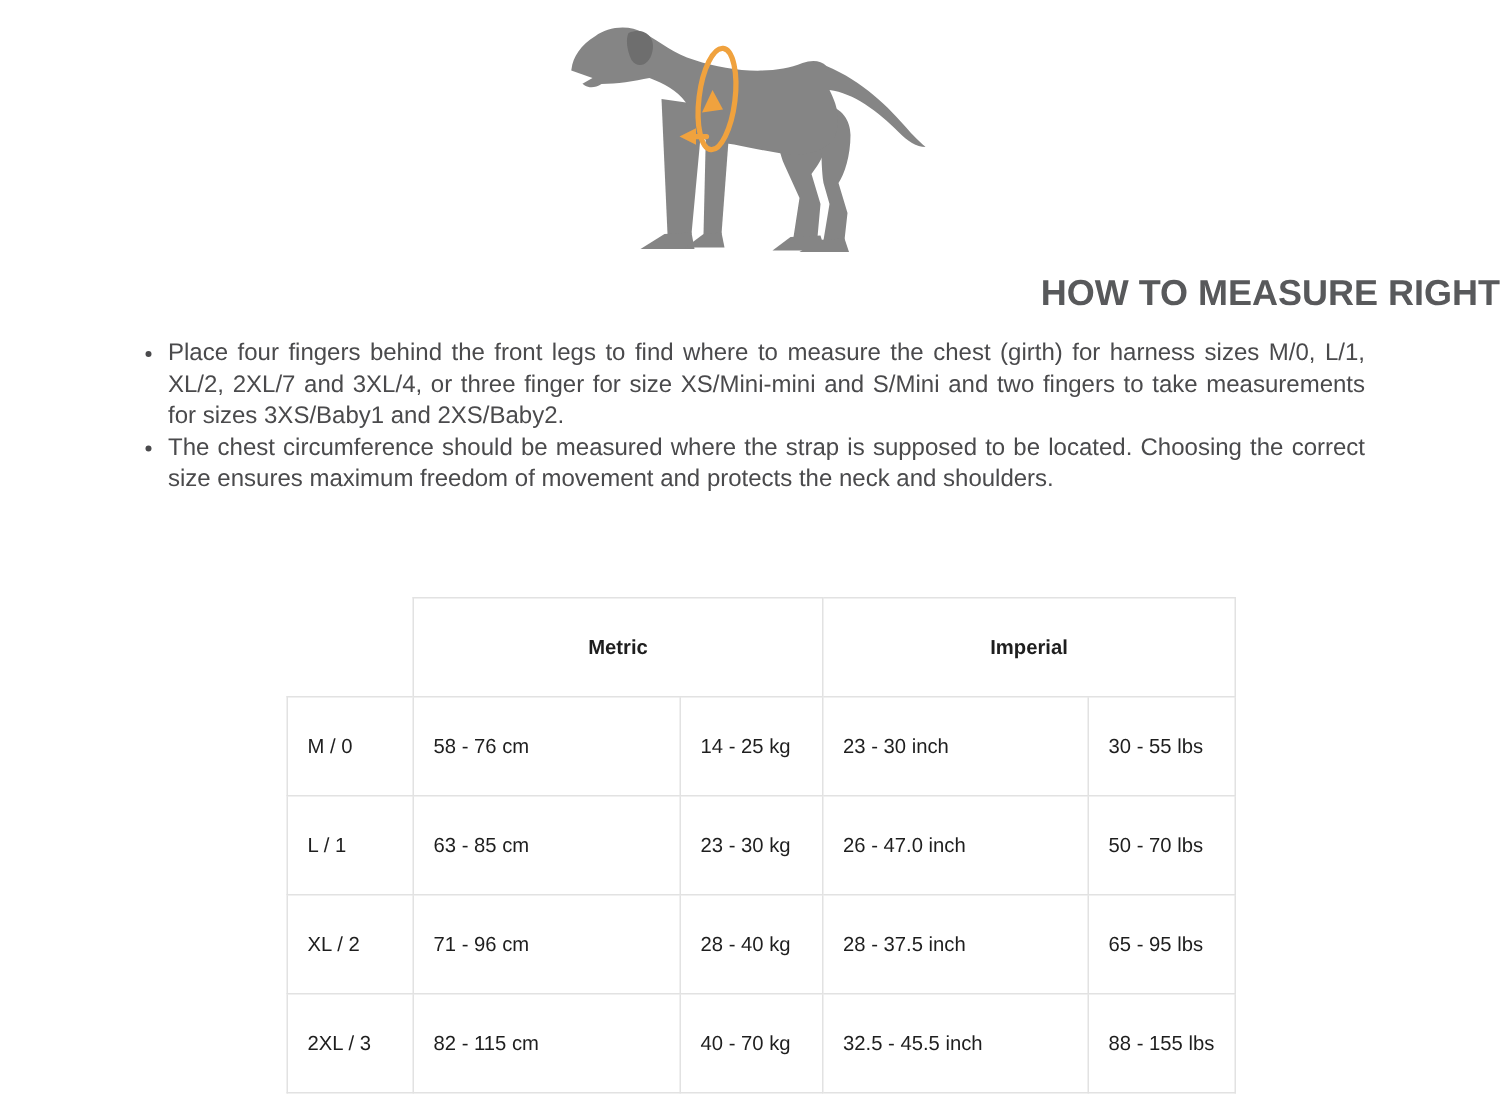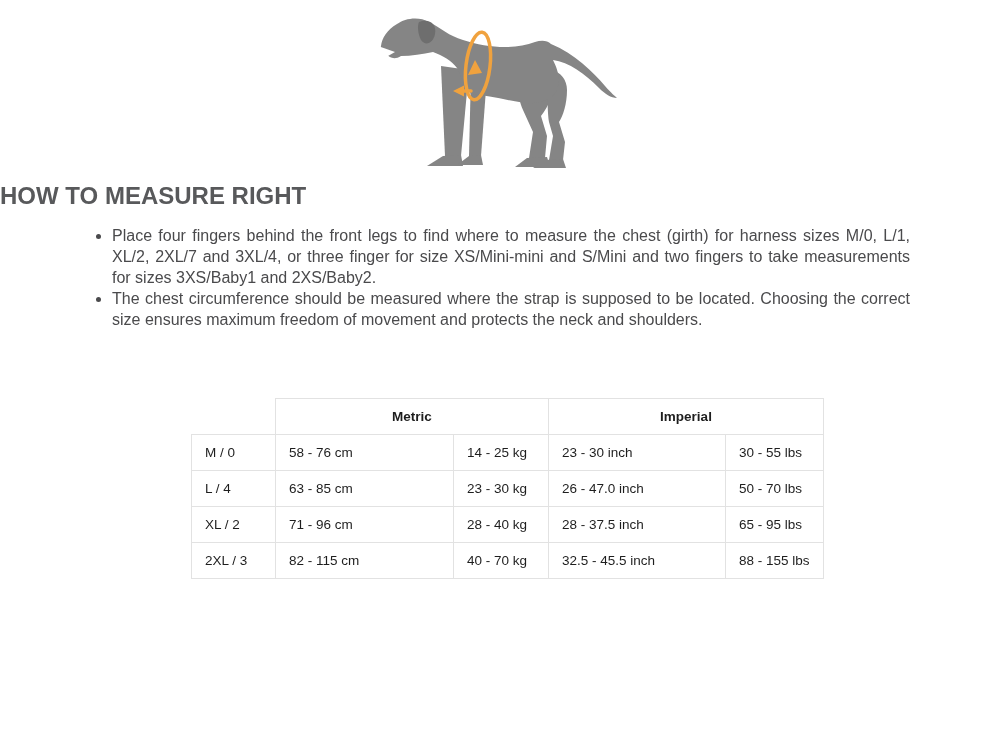--- a/index.html
+++ b/index.html
@@ -15,21 +15,21 @@
   
   .dog-wrap{
     width:250px;margin:10px auto 0;
     display:block;
   }
   .dog-wrap svg{display:block;}
 
   
   .page-title{
     margin:12px 0 0;
-    text-align:left;
+    text-align:right;
     font-size:24px;
     font-weight:bold;
     letter-spacing:0px;
     color:#58595b;
   }
 
   
   ul.measure-notes{
     margin:15px 90px 0 95px;
     padding-left:17px;
@@ -47,21 +47,21 @@
   table.size-table{
     border-collapse:collapse;
     margin:68px 0 0 191px;
     table-layout:fixed;
     font-size:13.5px;
     color:#1e1e1e;
   }
   table.size-table th,
   table.size-table td{
     border:1px solid #e2e2e2;
-    padding:10px 13px;
+    padding:25px 13px;
     text-align:left;
     vertical-align:middle;
     height:15px;
     white-space:nowrap;
     overflow:hidden;
   }
   table.size-table th{font-weight:bold;}
   table.size-table .group-header{text-align:center;}
   table.size-table .no-border{border:none;background:transparent;}
 </style>
@@ -143,21 +143,21 @@
     </thead>
     <tbody>
         <tr>
           <td>M / 0</td>
           <td>58 - 76 cm</td>
           <td>14 - 25 kg</td>
           <td>23 - 30 inch</td>
           <td>30 - 55 lbs</td>
         </tr>
         <tr>
-          <td>L / 4</td>
+          <td>L / 1</td>
           <td>63 - 85 cm</td>
           <td>23 - 30 kg</td>
           <td>26 - 47.0 inch</td>
           <td>50 - 70 lbs</td>
         </tr>
         <tr>
           <td>XL / 2</td>
           <td>71 - 96 cm</td>
           <td>28 - 40 kg</td>
           <td>28 - 37.5 inch</td>

